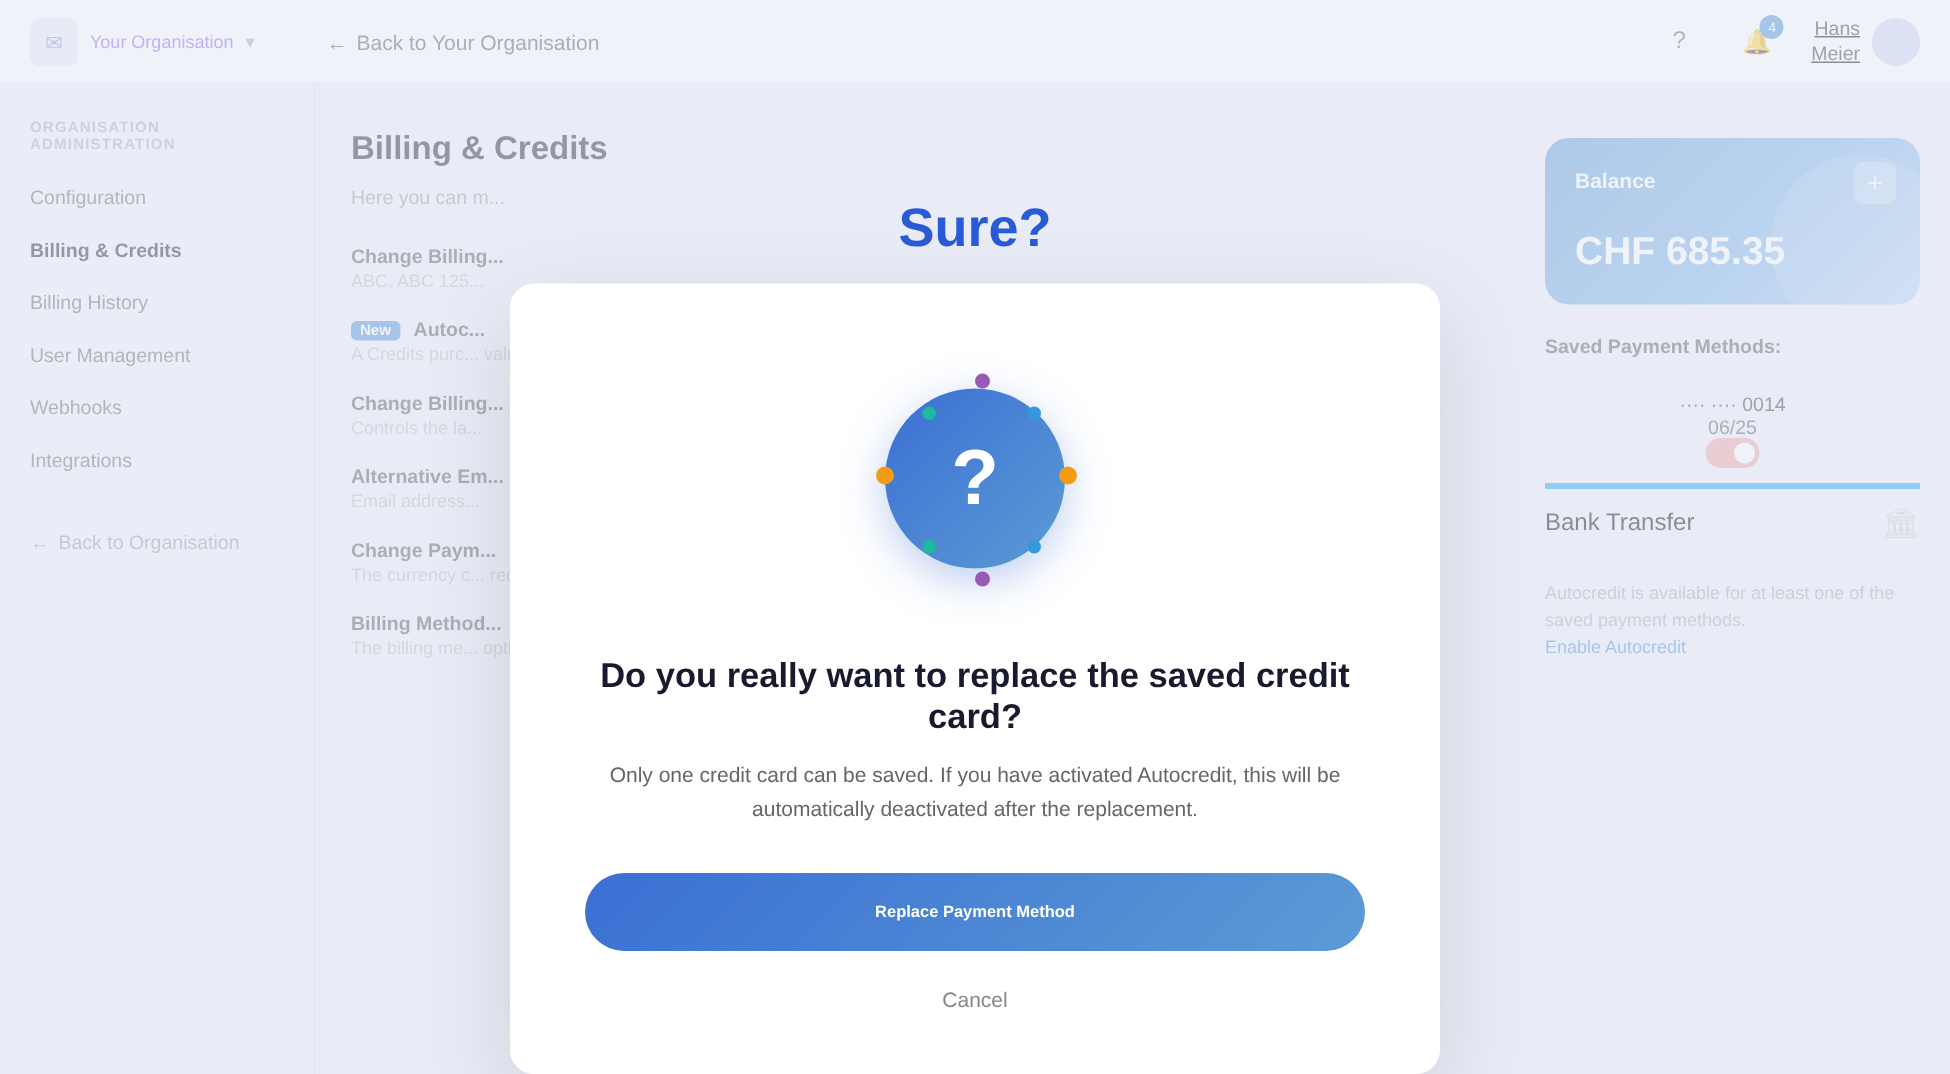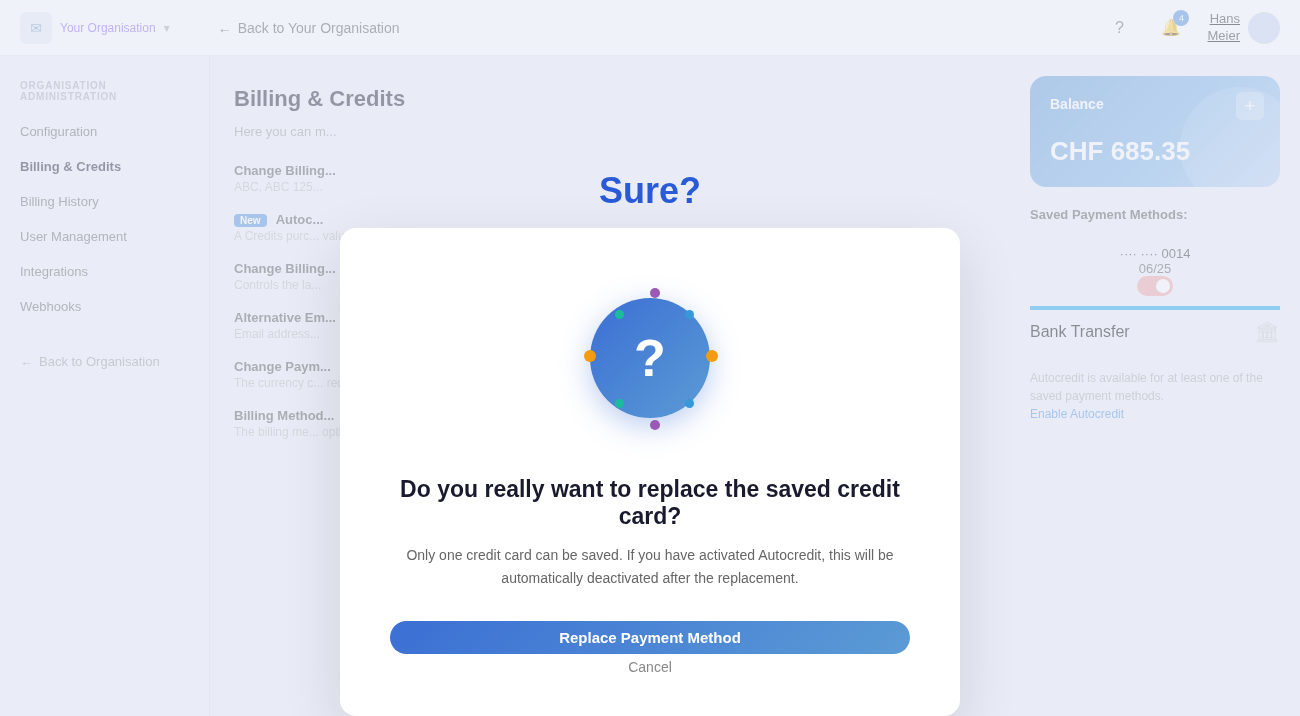--- a/index.html
+++ b/index.html
@@ -199,20 +199,21 @@
       flex-shrink: 0;
     }
     .balance-card {
       background: linear-gradient(135deg, #5b9bd5 0%, #7ab3e8 60%, #a8caf0 100%);
       border-radius: 16px;
       padding: 20px;
       color: #fff;
       margin-bottom: 20px;
       position: relative;
       overflow: hidden;
+      margin-top: 16px;
     }
     .balance-card::after {
       content: '';
       position: absolute;
       right: -20px;
       bottom: -20px;
       width: 120px;
       height: 120px;
       background: rgba(255,255,255,0.15);
       border-radius: 50%;
@@ -371,26 +372,26 @@
       font-size: 14px;
       color: #666;
       line-height: 1.6;
       margin-bottom: 32px;
     }
     .replace-btn {
       background: linear-gradient(135deg, #3b6fd4, #5b9bd5);
       color: #fff;
       border: none;
       border-radius: 30px;
-      padding: 8px 40px;
-      font-size: 15px;
+      padding: 20px 40px;
+      font-size: 11px;
       font-weight: 600;
       cursor: pointer;
       width: 100%;
-      margin-bottom: 4px;
+      margin-bottom: 24px;
     }
     .cancel-btn {
       background: none;
       border: none;
       color: #888;
       font-size: 14px;
       cursor: pointer;
       width: 100%;
     }
   </style>
@@ -423,22 +424,22 @@
 </div>
 
 <div class="main-layout">
 
   <div class="sidebar">
     <div class="sidebar-section-title">ORGANISATION ADMINISTRATION</div>
     <div class="sidebar-item">Configuration</div>
     <div class="sidebar-item active">Billing &amp; Credits</div>
     <div class="sidebar-item">Billing History</div>
     <div class="sidebar-item">User Management</div>
+    <div class="sidebar-item">Webhooks</div>
     <div class="sidebar-item">Integrations</div>
-    <div class="sidebar-item">Webhooks</div>
     <div class="sidebar-back">
       <span>←</span>
       <span>Back to Organisation</span>
     </div>
   </div>
 
   <div class="content-area">
     <div class="page-title">Billing &amp; Credits</div>
     <div class="page-description">Here you can m...</div>
 

